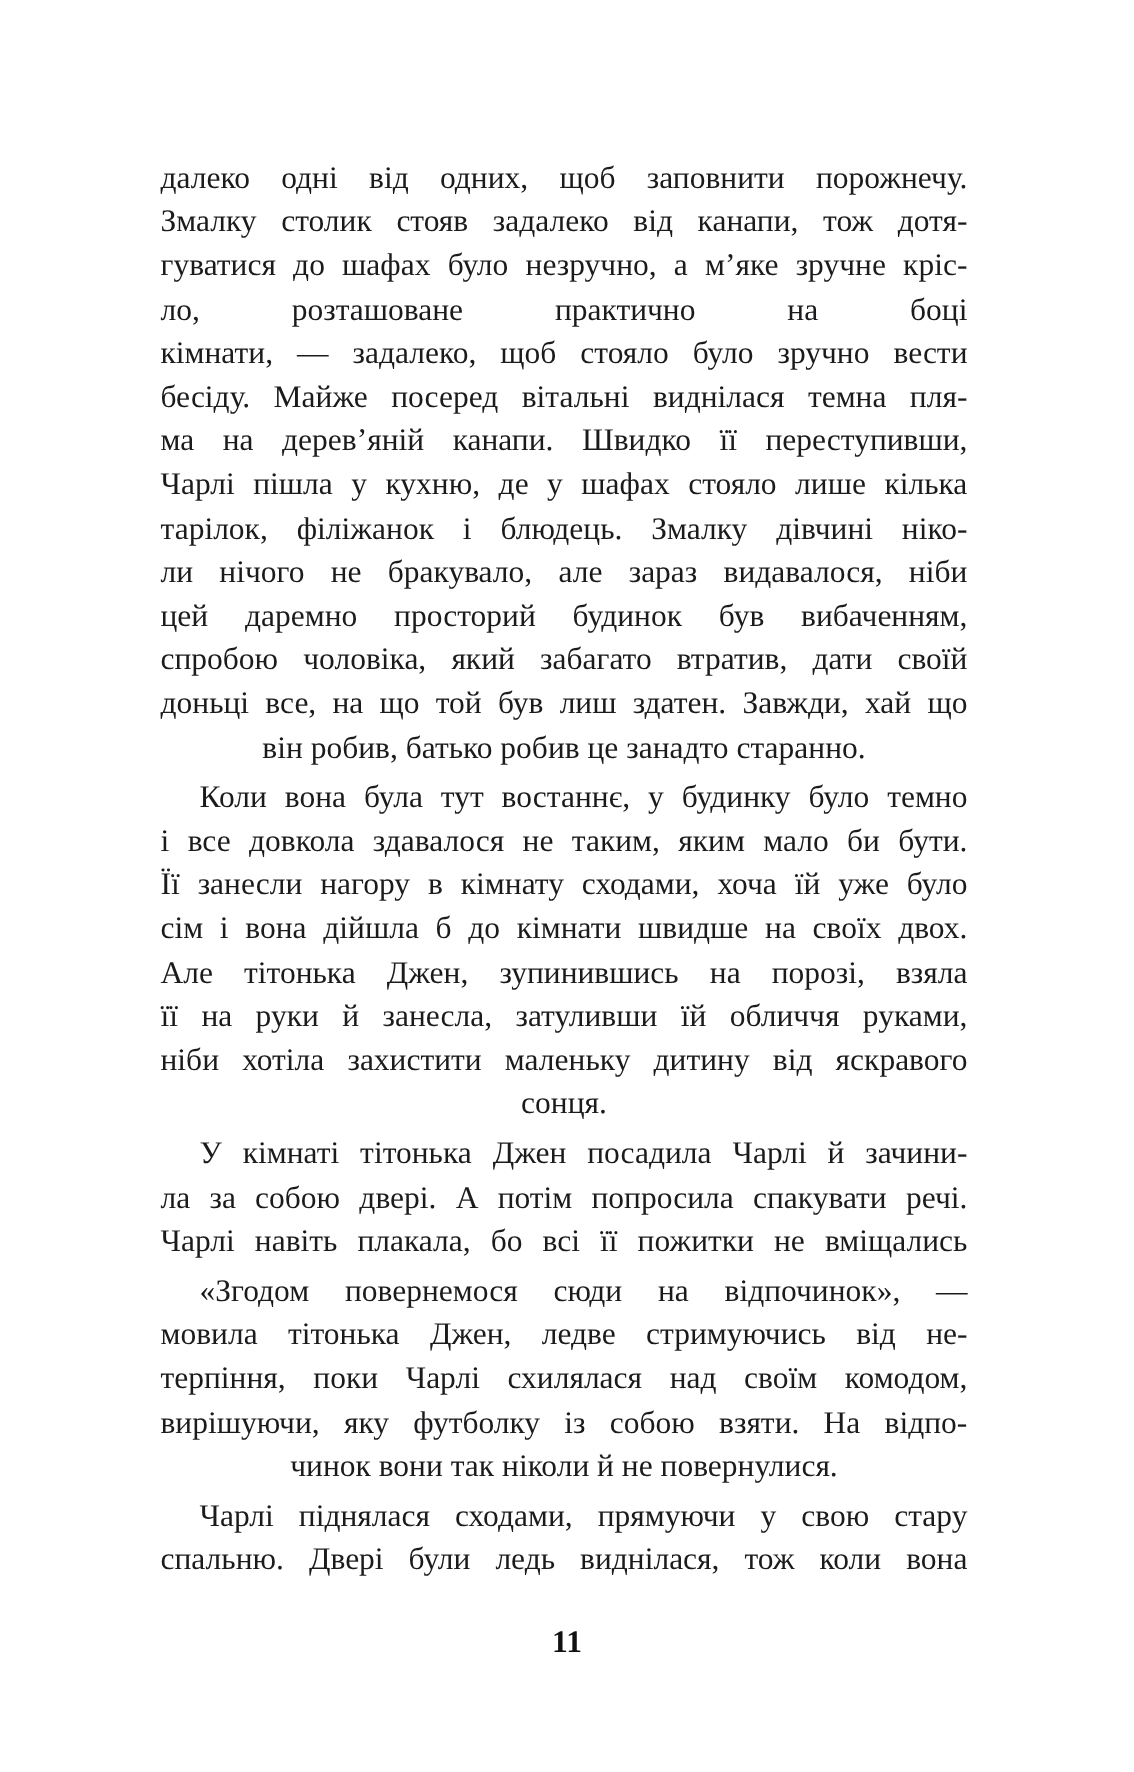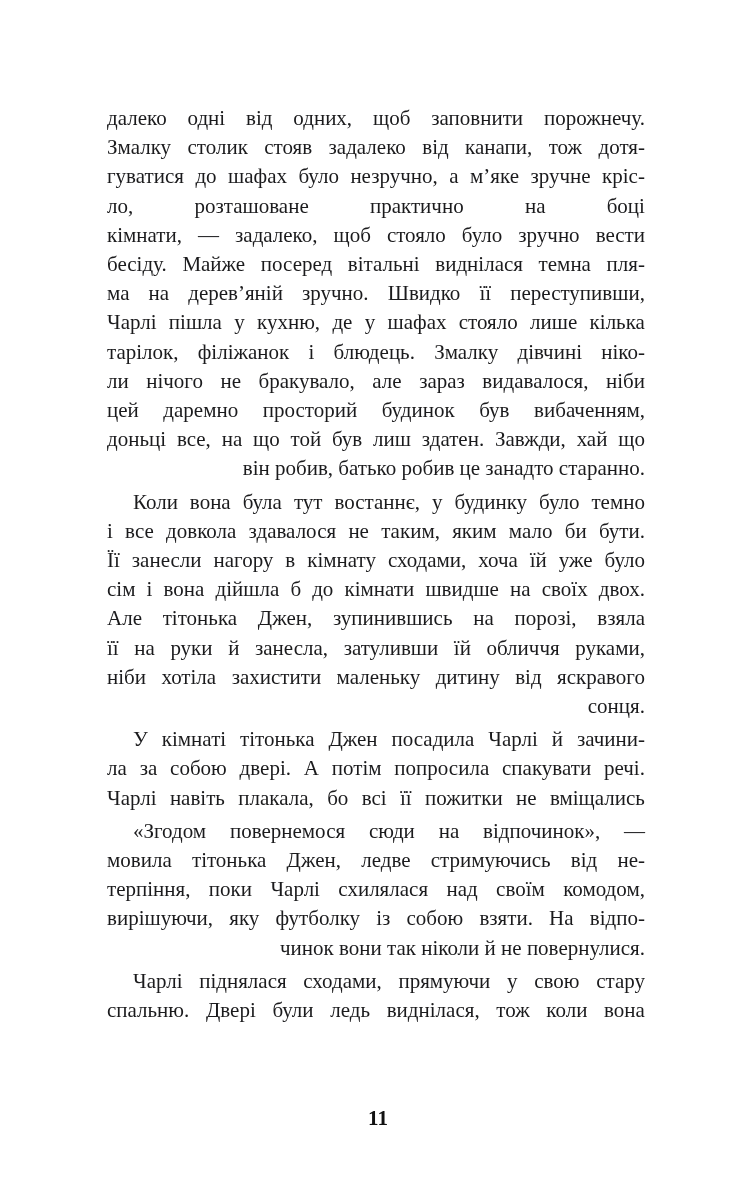--- a/index.html
+++ b/index.html
@@ -33,25 +33,25 @@
   }
   .line.just {
     display: flex;
     justify-content: space-between;
   }
   .line.indent {
     padding-left: 26px;
   }
   .line.last {
     display: block;
-    text-align: right;
+    text-align: center;
   }
   .folio {
     position: absolute;
-    top: 1106px;
+    top: 1082px;
     left: 0;
     width: 100%;
     text-align: center;
     font-size: 21px;
     font-weight: 700;
     color: #111111;
   }
 </style>
 </head>
 <body>
@@ -112,21 +112,21 @@
           <span>посеред</span>
           <span>вітальні</span>
           <span>виднілася</span>
           <span>темна</span>
           <span>пля-</span>
         </div>
         <div class="line just">
           <span>ма</span>
           <span>на</span>
           <span>дерев’яній</span>
-          <span>зручно.</span>
+          <span>канапи.</span>
           <span>Швидко</span>
           <span>її</span>
           <span>переступивши,</span>
         </div>
         <div class="line just">
           <span>Чарлі</span>
           <span>пішла</span>
           <span>у</span>
           <span>кухню,</span>
           <span>де</span>
@@ -155,20 +155,29 @@
           <span>видавалося,</span>
           <span>ніби</span>
         </div>
         <div class="line just">
           <span>цей</span>
           <span>даремно</span>
           <span>просторий</span>
           <span>будинок</span>
           <span>був</span>
           <span>вибаченням,</span>
+        </div>
+        <div class="line just">
+          <span>спробою</span>
+          <span>чоловіка,</span>
+          <span>який</span>
+          <span>забагато</span>
+          <span>втратив,</span>
+          <span>дати</span>
+          <span>своїй</span>
         </div>
         <div class="line just">
           <span>доньці</span>
           <span>все,</span>
           <span>на</span>
           <span>що</span>
           <span>той</span>
           <span>був</span>
           <span>лиш</span>
           <span>здатен.</span>

